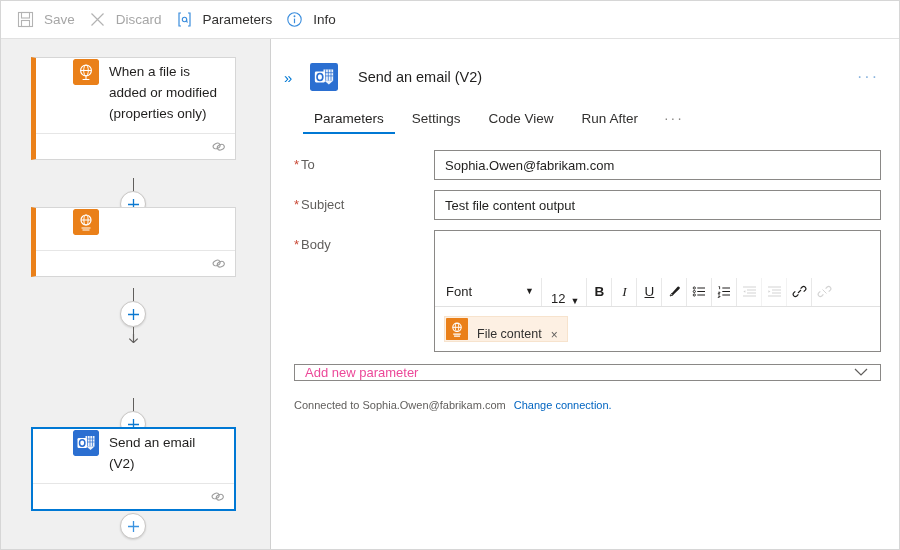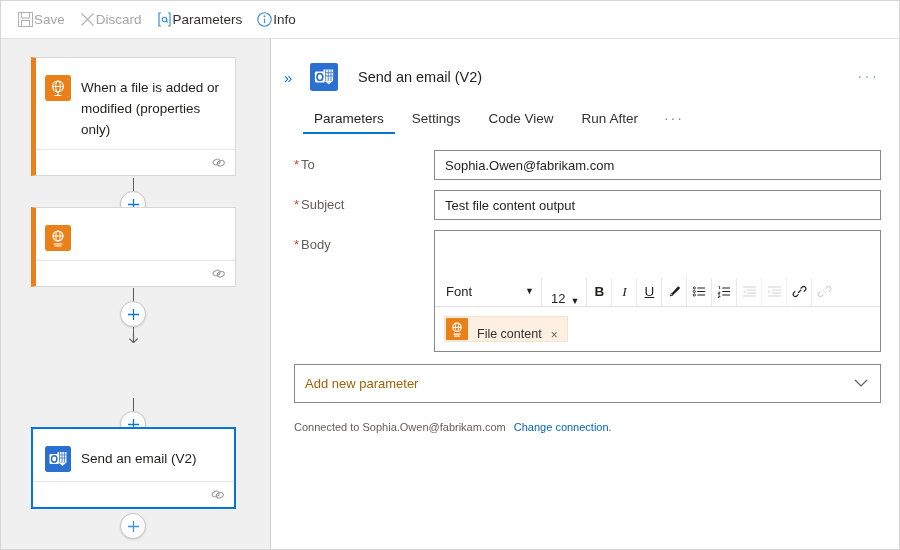--- a/index.html
+++ b/index.html
@@ -23,21 +23,21 @@
     width: 898px; height: 38px;
     background: #ffffff;
     border-bottom: 1px solid #e1e1e1;
     display: flex; align-items: center;
     padding-left: 12px;
     gap: 0px;
   }
   .cmd {
     display: flex; align-items: center;
     height: 30px; padding: 0 10px 0 4px;
-    gap: 0;
+    gap: 10px;
     font-size: 13.5px;
     color: #a6a6a6;
     white-space: nowrap;
   }
   .cmd.enabled { color: #323130; }
   .cmd-ico { width: 17px; height: 17px; display: block; flex: none; }
 
   
   .canvas {
     position: absolute; left: 0; top: 38px;
@@ -52,22 +52,23 @@
     background: #ffffff;
     border: 1px solid #d6d6d6;
     border-left: 5px solid #ea8019;
   }
   .node.selected {
     border: 2px solid #0078d4;
     border-left: 2px solid #0078d4;
   }
   .node-head {
     display: flex; align-items: flex-start;
-    gap: 10px; padding: 17px 10px 9px 9px;
+    gap: 10px; padding: 1px 10px 9px 9px;
     min-height: 42px;
+    margin-left: 28px;
   }
   .node.selected .node-head { padding-left: 12px; }
   .node-ico { width: 26px; height: 26px; flex: none; border-radius: 2px; }
   .node-title {
     font-size: 13.5px; color: #201f1e;
     line-height: 21px; padding-top: 2px;
   }
   .node-foot {
     height: 26px; border-top: 1px solid #e6e6e6;
     display: flex; align-items: center; justify-content: flex-end;
@@ -191,24 +192,24 @@
     background: #fdf0e3; height: 26px;
     padding-right: 9px; gap: 9px;
     border: 1px solid #f7e3cd;
   }
   .token-ico { width: 22px; height: 22px; margin: 1px 0 1px 1px; flex: none; }
   .token-lbl { font-size: 12.5px; color: #323130; }
   .token-x { font-size: 12px; color: #605e5c; line-height: 1; }
 
   .addparam {
     margin: 12px 18px 0 22px;
-    height: 39px; border: 1px solid #8a8886; background: #fff;
+    height: 17px; border: 1px solid #8a8886; background: #fff;
     display: flex; align-items: center; justify-content: space-between;
     padding: 0 12px 0 10px;
-    font-size: 13px; color: #a16207;
+    font-size: 13px; color: #ec4899;
   }
   .conn-line-txt {
     margin: 18px 0 0 22px;
     font-size: 11px; color: #605e5c;
   }
   .conn-line-txt .acct { color: #605e5c; }
   .conn-line-txt a { color: #0064c1; text-decoration: none; margin-left: 5px; }
 </style>
 </head>
 <body>

